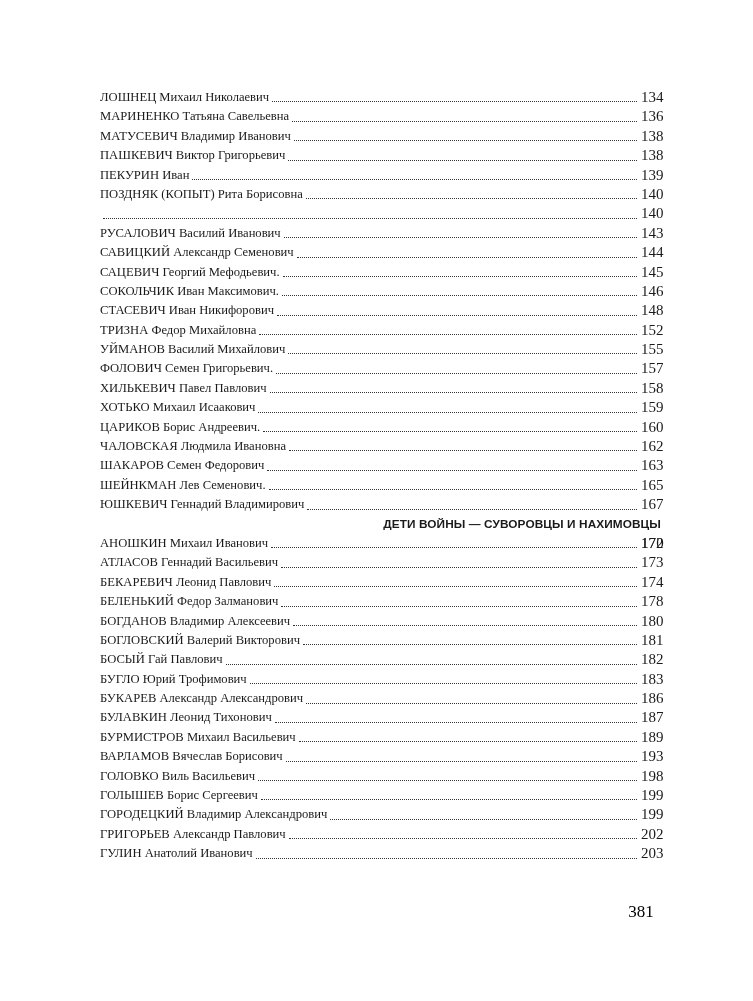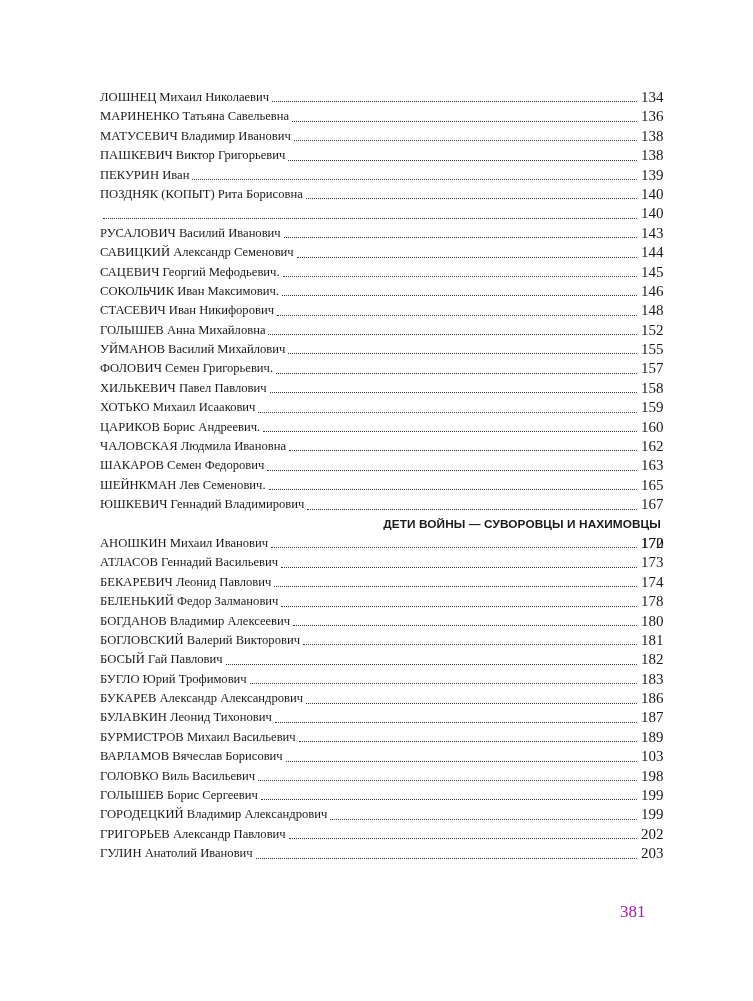--- a/index.html
+++ b/index.html
@@ -63,24 +63,24 @@
       text-align: right;
       font-family: "Liberation Serif", "DejaVu Serif", serif;
       font-weight: normal;
       font-size: 15px;
     }
     .page-number {
       position: absolute;
       left: 620px;
       top: 902px;
       width: 42px;
-      text-align: left;
+      text-align: center;
       font-size: 17px;
       font-family: "Liberation Serif", "DejaVu Serif", serif;
-      color: #a21caf;
+      color: #000000;
     }
   </style>
 </head>
 <body>
 
 <div class="toc">
 
   <div class="row entry">
       <span class="title">ЛОШНЕЦ Михаил Николаевич</span>
       <span class="dots"></span>
@@ -134,21 +134,21 @@
       <span class="title">СОКОЛЬЧИК Иван Максимович.</span>
       <span class="dots"></span>
       <span class="page">146</span>
     </div>
   <div class="row entry">
       <span class="title">СТАСЕВИЧ Иван Никифорович</span>
       <span class="dots"></span>
       <span class="page">148</span>
     </div>
   <div class="row entry">
-      <span class="title">ГОЛЫШЕВ Анна Михайловна</span>
+      <span class="title">ТРИЗНА Федор Михайловна</span>
       <span class="dots"></span>
       <span class="page">152</span>
     </div>
   <div class="row entry">
       <span class="title">УЙМАНОВ Василий Михайлович</span>
       <span class="dots"></span>
       <span class="page">155</span>
     </div>
   <div class="row entry">
       <span class="title">ФОЛОВИЧ Семен Григорьевич.</span>
@@ -248,21 +248,21 @@
       <span class="page">187</span>
     </div>
   <div class="row entry">
       <span class="title">БУРМИСТРОВ Михаил Васильевич</span>
       <span class="dots"></span>
       <span class="page">189</span>
     </div>
   <div class="row entry">
       <span class="title">ВАРЛАМОВ Вячеслав Борисович</span>
       <span class="dots"></span>
-      <span class="page">103</span>
+      <span class="page">193</span>
     </div>
   <div class="row entry">
       <span class="title">ГОЛОВКО Виль Васильевич</span>
       <span class="dots"></span>
       <span class="page">198</span>
     </div>
   <div class="row entry">
       <span class="title">ГОЛЫШЕВ Борис Сергеевич</span>
       <span class="dots"></span>
       <span class="page">199</span>

